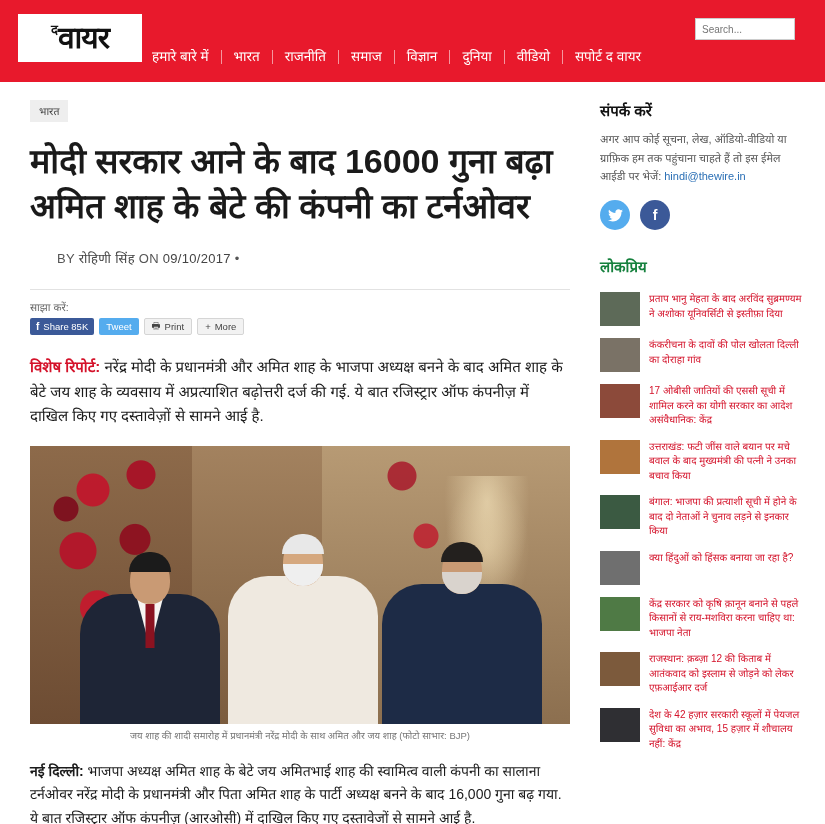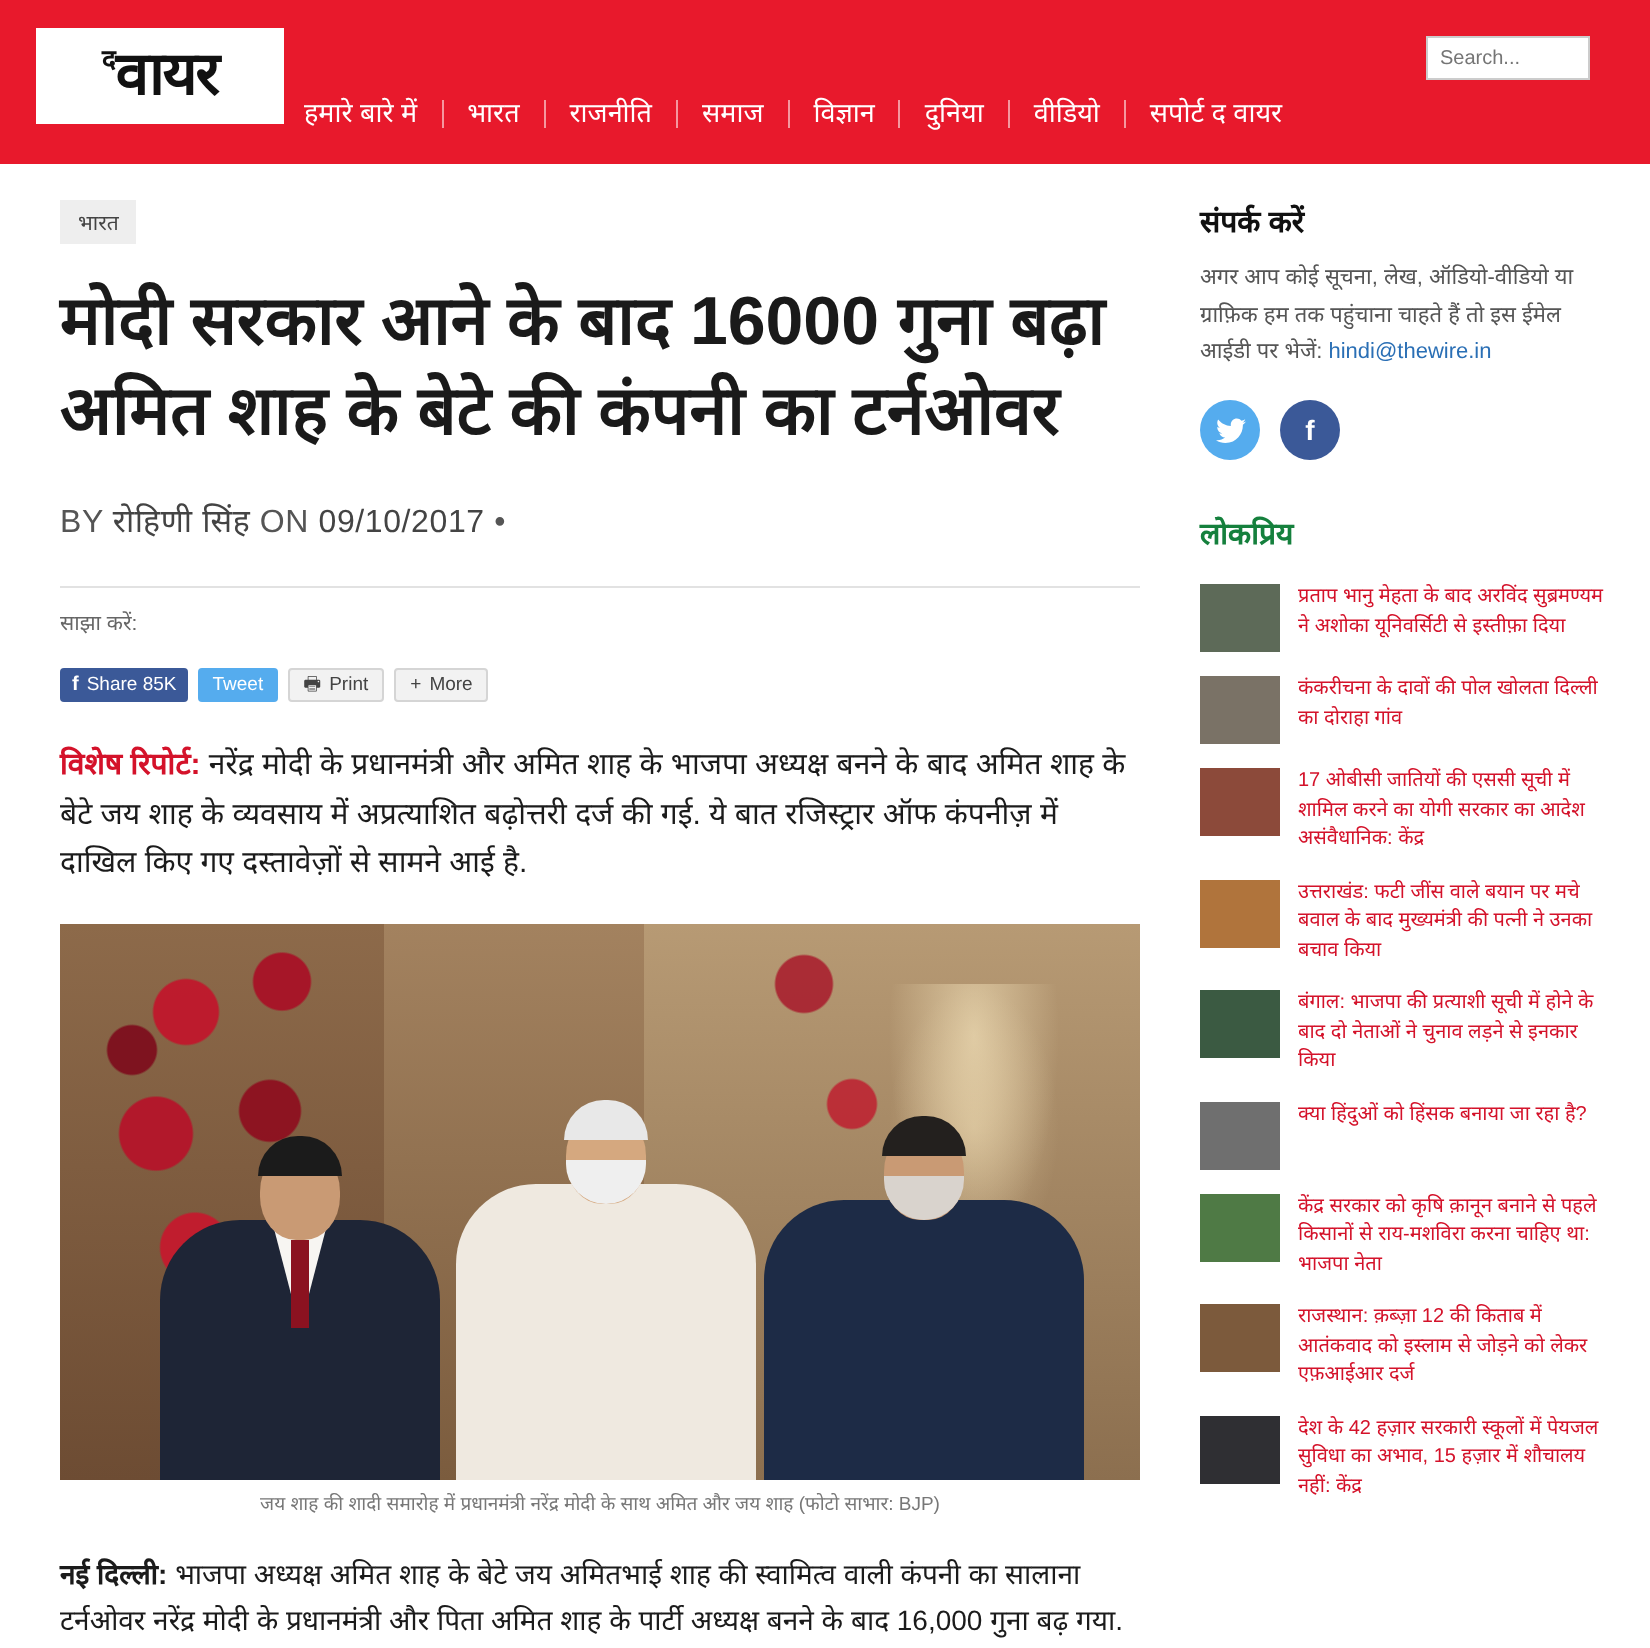--- a/index.html
+++ b/index.html
@@ -66,21 +66,21 @@
     cursor: pointer;
     border-right: 1px solid rgba(255,255,255,0.55);
     line-height: 14px;
   }
   .nav-item:first-child { padding-left: 0; }
   .nav-item:last-child { border-right: none; }
 
   .search-box {
     position: absolute;
     right: 30px; top: 18px;
-    width: 82px; height: 22px;
+    width: 100px; height: 22px;
     background: #fff;
     border: 1px solid #ccc;
     display: flex;
     align-items: center;
     padding: 0 4px;
   }
   .search-box input {
     border: none;
     outline: none;
     flex: 1;
@@ -115,36 +115,37 @@
   }
   .headline {
     font-size: 34px;
     line-height: 1.33;
     color: #1a1a1a;
     font-weight: bold;
     margin: 3px 0 20px 0;
     font-family: "Liberation Sans", sans-serif;
   }
   .byline {
-    font-size: 16px;
+    font-size: 13px;
     color: #555;
     letter-spacing: .3px;
     margin-bottom: 22px;
     text-transform: uppercase;
+    margin-left: 27px;
   }
   .byline .author, .byline .date { color: #444; }
   hr.rule {
     border: none;
     border-top: 1px solid #e2e2e2;
     margin: 0 0 10px 0;
   }
   .share-label {
     font-size: 10.5px;
     color: #666;
-    margin-bottom: 16px;
+    margin-bottom: 4px;
   }
   .share-row {
     display: flex;
     align-items: center;
     gap: 5px;
     margin-bottom: 20px;
   }
   .btn-fb {
     background: #3b5998; color: #fff;
     font-size: 9.5px; height: 17px;

